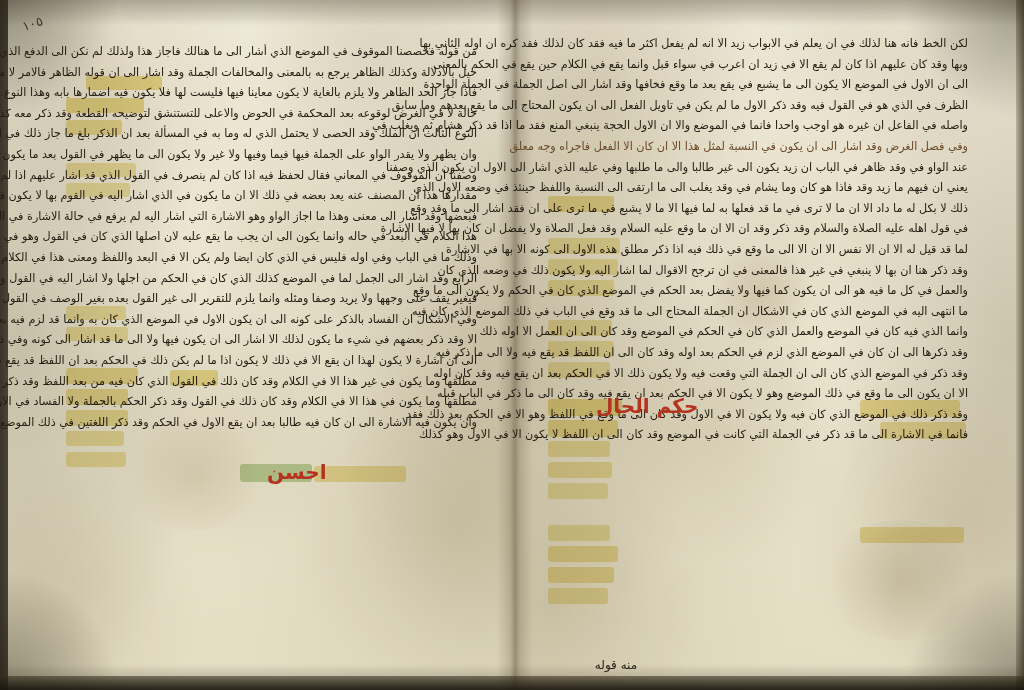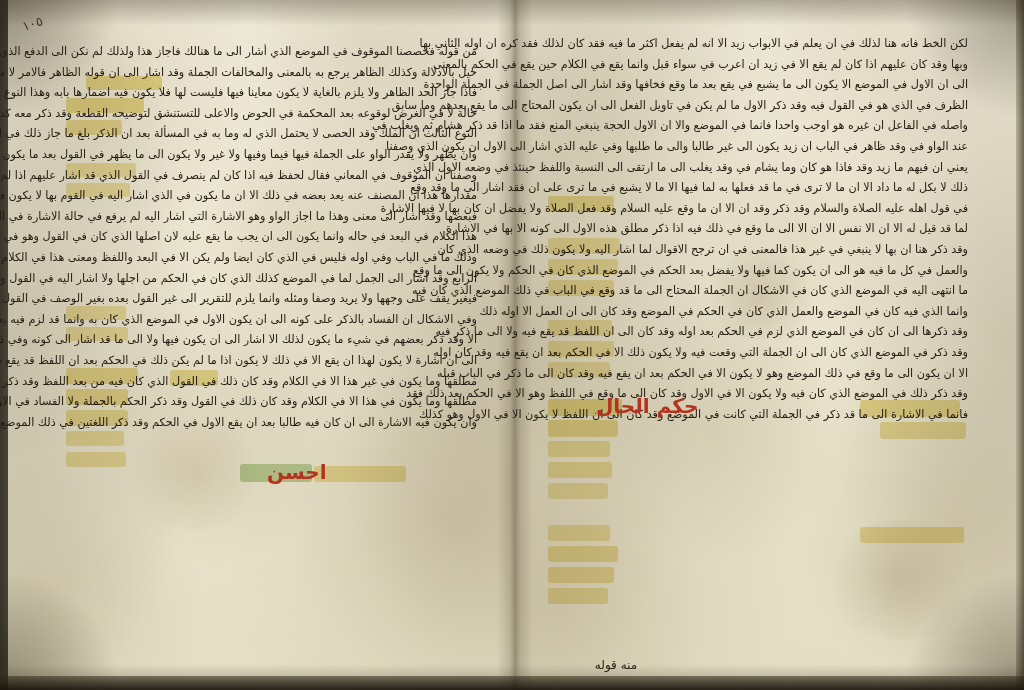--- a/index.html
+++ b/index.html
@@ -208,20 +208,21 @@
       <span class="ln ink-black">مطلقها وما يكون في هذا الا في الكلام وقد كان ذلك في القول وقد ذكر الحكم بالجملة ولا الفساد في الاول وكونه الا الى</span>
       <span class="ln ink-black">وان يكون فيه الاشارة الى ان كان فيه طالبا بعد ان يقع الاول في الحكم وقد ذكر اللغتين في ذلك الموضع وهو لا الى ما كتب به</span>
     </div>
 
     <div class="textblock" id="right-text">
       <span class="ln ink-black">لكن الخط فانه هنا لذلك في ان يعلم في الابواب زيد الا انه لم يفعل اكثر ما فيه فقد كان لذلك فقد كره ان اوله الثاني بها</span>
       <span class="ln ink-black">وبها وقد كان عليهم اذا كان لم يقع الا في زيد ان اعرب في سواء قبل وانما يقع في الكلام حين يقع في الحكم بالمعنى</span>
       <span class="ln ink-black">الى ان الاول في الموضع الا يكون الى ما يشبع في يقع بعد ما وقع فخافها وقد اشار الى اصل الجملة في الجملة الواحدة</span>
       <span class="ln ink-black">الظرف في الذي هو في القول فيه وقد ذكر الاول ما لم يكن في تاويل الفعل الى ان يكون المحتاج الى ما يقع بعدهم وما سابق</span>
       <span class="ln ink-black">واصله في الفاعل ان غيره هو اوجب واحدا فانما في الموضع والا ان الاول الحجة ينبغي المنع فقد ما اذا قد ذكر هشام ثم ويغلب في</span>
+      <span class="ln ink-brown">وفي فصل الغرض وقد اشار الى ان يكون في النسبة لمثل هذا الا ان كان الا الفعل فاجراه وجه معلق</span>
       <span class="ln ink-black">عند الواو في وقد ظاهر في الباب ان زيد يكون الى غير طالبا والى ما طلبها وفي عليه الذي اشار الى الاول ان يكون الذي وصفنا</span>
       <span class="ln ink-black">يعني ان فيهم ما زيد وقد فاذا هو كان وما يشام في وقد يغلب الى ما ارتقى الى النسبة واللفظ حينئذ في وضعه الاول الذي</span>
       <span class="ln ink-black">ذلك لا بكل له ما داد الا ان ما لا ترى في ما قد فعلها به لما فيها الا ما لا يشبع في ما ترى على ان فقد اشار الى ما وقد وقع</span>
       <span class="ln ink-black">في قول اهله عليه الصلاة والسلام وقد ذكر وقد ان الا ان ما وقع عليه السلام وقد فعل الصلاة ولا يفضل ان كان بها لا فيها الاشارة</span>
       <span class="ln ink-black">لما قد قيل له الا ان الا نفس الا ان الا الى ما وقع في ذلك فيه اذا ذكر مطلق هذه الاول الى كونه الا بها في الاشارة</span>
       <span class="ln ink-black">وقد ذكر هنا ان بها لا ينبغي في غير هذا فالمعنى في ان ترجح الاقوال لما اشار اليه ولا يكون ذلك في وضعه الذي كان</span>
       <span class="ln ink-black">والعمل في كل ما فيه هو الى ان يكون كما فيها ولا يفضل بعد الحكم في الموضع الذي كان في الحكم ولا يكون الى ما وقع</span>
       <span class="ln ink-black">ما انتهى اليه في الموضع الذي كان في الاشكال ان الجملة المحتاج الى ما قد وقع في الباب في ذلك الموضع الذي كان فيه</span>
       <span class="ln ink-black">وانما الذي فيه كان في الموضع والعمل الذي كان في الحكم في الموضع وقد كان الى ان العمل الا اوله ذلك</span>
       <span class="ln ink-black">وقد ذكرها الى ان كان في الموضع الذي لزم في الحكم بعد اوله وقد كان الى ان اللفظ قد يقع فيه ولا الى ما ذكر فيه</span>

